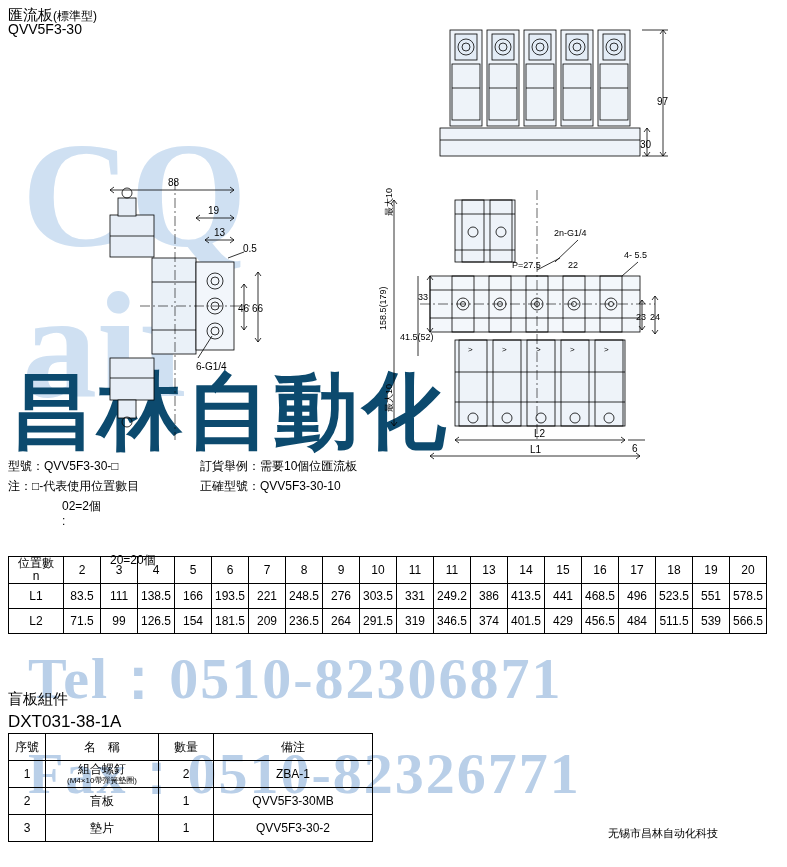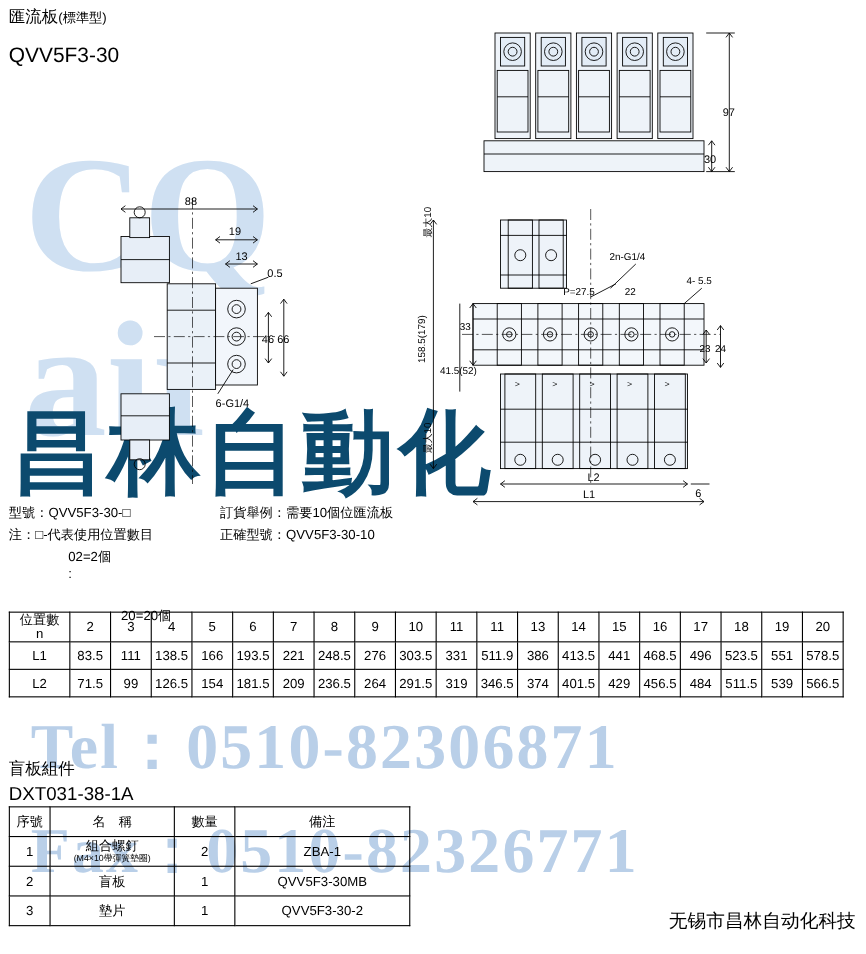--- a/index.html
+++ b/index.html
@@ -21,21 +21,21 @@
   .wm-cn{left:10px;top:355px;font-size:84px;font-weight:bold;color:#0c4a6e;
     letter-spacing:4px;font-family:"Liberation Sans", sans-serif;}
   .wm-tel{left:28px;top:640px;font-size:58px;color:#b9cfe8;font-weight:bold;
     font-family:"Liberation Serif", serif;letter-spacing:2px;}
   .wm-fax{left:28px;top:735px;font-size:58px;color:#b9cfe8;font-weight:bold;
     font-family:"Liberation Serif", serif;letter-spacing:2px;}
 
   
   .h-title{position:absolute;left:8px;top:6px;font-size:15px;}
   .h-title .sub{font-size:12px;}
-  .h-model{position:absolute;left:8px;top:40px;font-size:19px;}
+  .h-model{position:absolute;left:8px;top:21px;font-size:14px;}
 
   .note{position:absolute;font-size:12px;white-space:nowrap;}
   .n1{left:8px;top:458px;}
   .n2{left:8px;top:478px;}
   .n3{left:62px;top:498px;text-align:center;}
   .n4{left:62px;top:514px;}
   .n5{left:62px;top:552px;margin-left:48px;}
   .n6{left:200px;top:458px;}
   .n7{left:200px;top:478px;}
 
@@ -54,21 +54,21 @@
 
   #parts-table{left:8px;top:733px;}
   #parts-table td{height:26px;}
   #parts-table td.c1{width:36px;}
   #parts-table td.c2{width:112px;}
   #parts-table td.c3{width:54px;margin-top:25px;}
   #parts-table td.c4{width:158px;}
   .small-note{font-size:8px;display:block;line-height:10px;}
   .pname{font-size:12px;line-height:13px;display:block;}
 
-  .company{position:absolute;left:608px;top:826px;font-size:17px;color:#000;}
+  .company{position:absolute;left:608px;top:826px;font-size:11px;color:#000;}
 
   
   svg.draw{position:absolute;left:0;top:0;width:787px;height:867px;}
   text{font-family:"Liberation Sans", sans-serif;}
 </style>
 </head>
 <body>
 
 <div class="pg">
 
@@ -341,21 +341,21 @@
       <td class="v">83.5</td>
       <td class="v">111</td>
       <td class="v">138.5</td>
       <td class="v">166</td>
       <td class="v">193.5</td>
       <td class="v">221</td>
       <td class="v">248.5</td>
       <td class="v">276</td>
       <td class="v">303.5</td>
       <td class="v">331</td>
-      <td class="v">511.9</td>
+      <td class="v">249.2</td>
       <td class="v">386</td>
       <td class="v">413.5</td>
       <td class="v">441</td>
       <td class="v">468.5</td>
       <td class="v">496</td>
       <td class="v">523.5</td>
       <td class="v">551</td>
       <td class="v">578.5</td>
     </tr>
     <tr>

